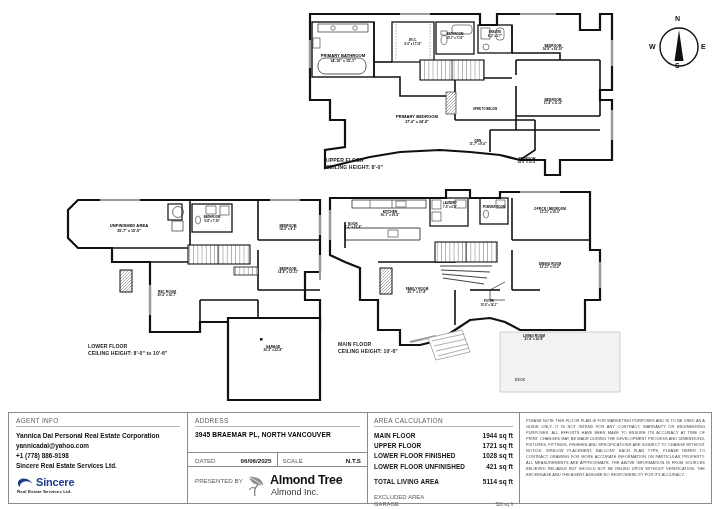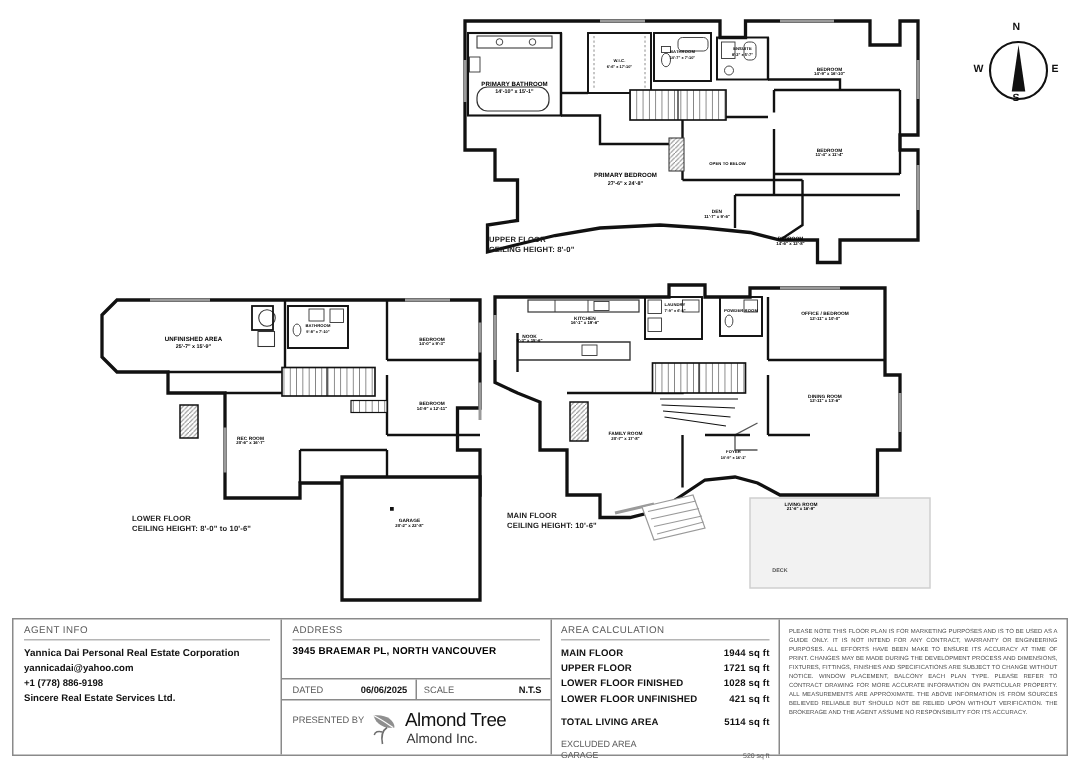--- a/index.html
+++ b/index.html
@@ -146,21 +146,21 @@
   .lbl-small { font-size: 6.2px; color: #5b5b5b; }
   .val-small { font-size: 6.2px; font-weight: bold; color: #111; }
 
   .addr-bot { padding: 2px 6px 0 7px; position: relative; height: 38px; }
   .presented { font-size: 6.2px; color: #5b5b5b; }
   #almond {
     position: absolute; right: 5px; top: 7px;
     text-align: left; width: 118px;
   }
   #almond-name {
-    font-size: 12.5px; font-weight: normal; color: #111; letter-spacing: -.3px;
+    font-size: 12.5px; font-weight: bold; color: #111; letter-spacing: -.3px;
     line-height: 1; margin-left: 26px;
   }
   #almond-sub {
     font-size: 9px; color: #333; margin-left: 27px; margin-top: 1px; line-height:1;
   }
   #almond-mark { position: absolute; left: 2px; top: 0px; width: 24px; height: 26px; }
 
   
   .area-row {
     display: flex; justify-content: space-between; align-items: baseline;
@@ -549,20 +549,27 @@
 
   <div id="infobar">
 
     <div class="col col-agent">
       <div class="section-head">AGENT INFO</div>
       <div class="agent-line strong">Yannica Dai Personal Real Estate Corporation</div>
       <div class="agent-line">yannicadai@yahoo.com</div>
       <div class="agent-line">+1 (778) 886-9198</div>
       <div class="agent-line">Sincere Real Estate Services Ltd.</div>
 
+      <div id="sincere-logo">
+        <svg id="sincere-swirl" viewBox="0 0 16 11">
+          <path d="M1,6 C1,2 6,0.5 10,2 C13,3.2 14.5,5 15,6.5 C13,4.5 9,3.5 6,5 C3.5,6.2 2.5,8.5 3,10 C1.5,9 1,7.5 1,6 Z" fill="#1f3e8c"></path>
+        </svg>
+        <span id="sincere-word">Sincere</span>
+        <span id="sincere-sub">Real Estate Services Ltd.</span>
+      </div>
     </div>
 
     <div class="col col-address">
       <div class="addr-top">
         <div class="section-head">ADDRESS</div>
         <div class="addr-value">3945 BRAEMAR PL, NORTH VANCOUVER</div>
       </div>
       <div class="addr-mid">
         <div class="cellL">
           <span class="lbl-small">DATED</span>

